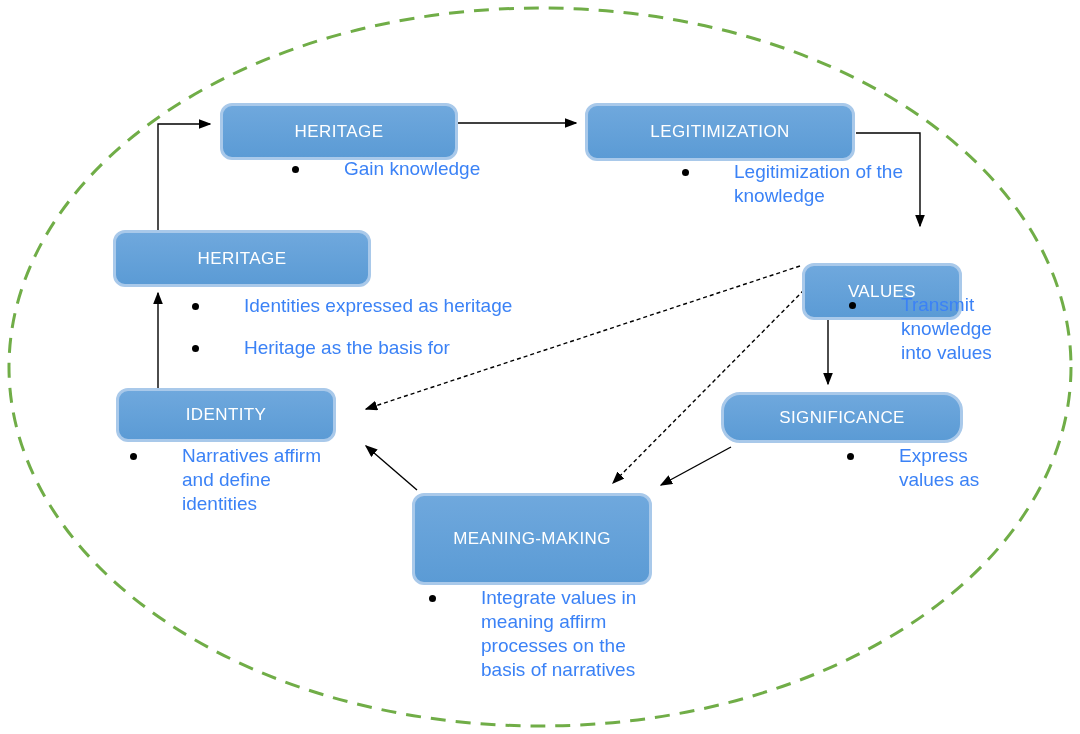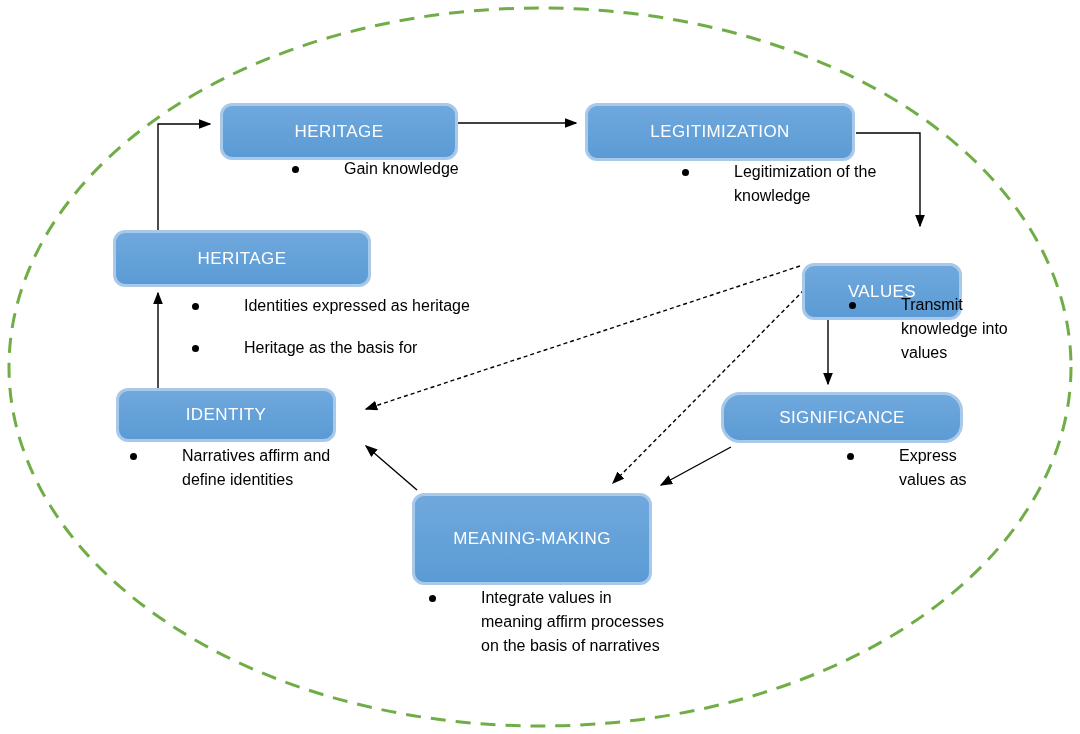--- a/index.html
+++ b/index.html
@@ -17,21 +17,21 @@
     color:#ffffff; font-size:17px; letter-spacing:0.4px;
   }
   .node-knowledge      { left:220px; top:103px; width:238px; height:57px; }
   .node-legitimization { left:585px; top:103px; width:270px; height:58px; }
   .node-heritage       { left:113px; top:230px; width:258px; height:57px; }
   .node-values         { left:802px; top:235px; width:160px; height:57px;margin-top:28px; }
   .node-identity       { left:116px; top:388px; width:220px; height:54px; }
   .node-significance   { left:721px; top:392px; width:242px; height:51px;border-radius:19px; }
   .node-meaning        { left:412px; top:493px; width:240px; height:92px; }
 
-  .bullets { position:absolute; font-size:16px; color:#000000; line-height:24px; }
+  .bullets { position:absolute; font-size:19px; color:#3b82f6; line-height:24px; }
   .row { display:flex; align-items:flex-start; margin-bottom:18px; }
   .row:last-child { margin-bottom:0; }
   .dot { flex:0 0 auto; width:7px; height:7px; border-radius:50%; background:#000; margin-top:9px; margin-right:45px; }
   .txt { display:block; }
 
   .b-knowledge      { left:292px; top:157px; }
   .b-knowledge .txt { white-space:nowrap; }
   .b-legitimization { left:682px; top:160px; }
   .b-legitimization .txt { width:170px; }
   .b-values         { left:849px; top:293px; }

